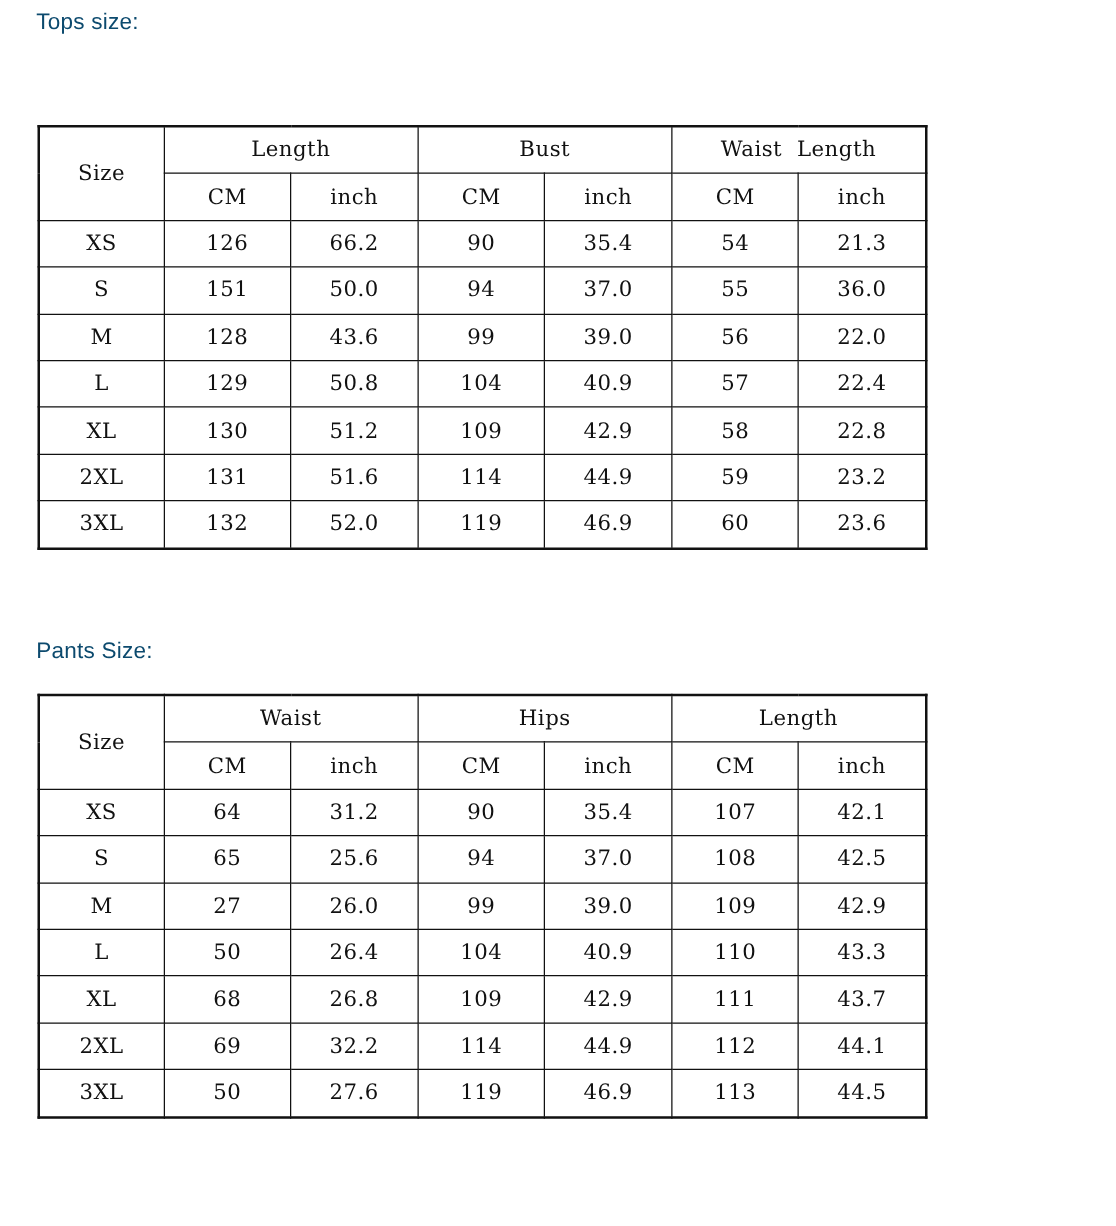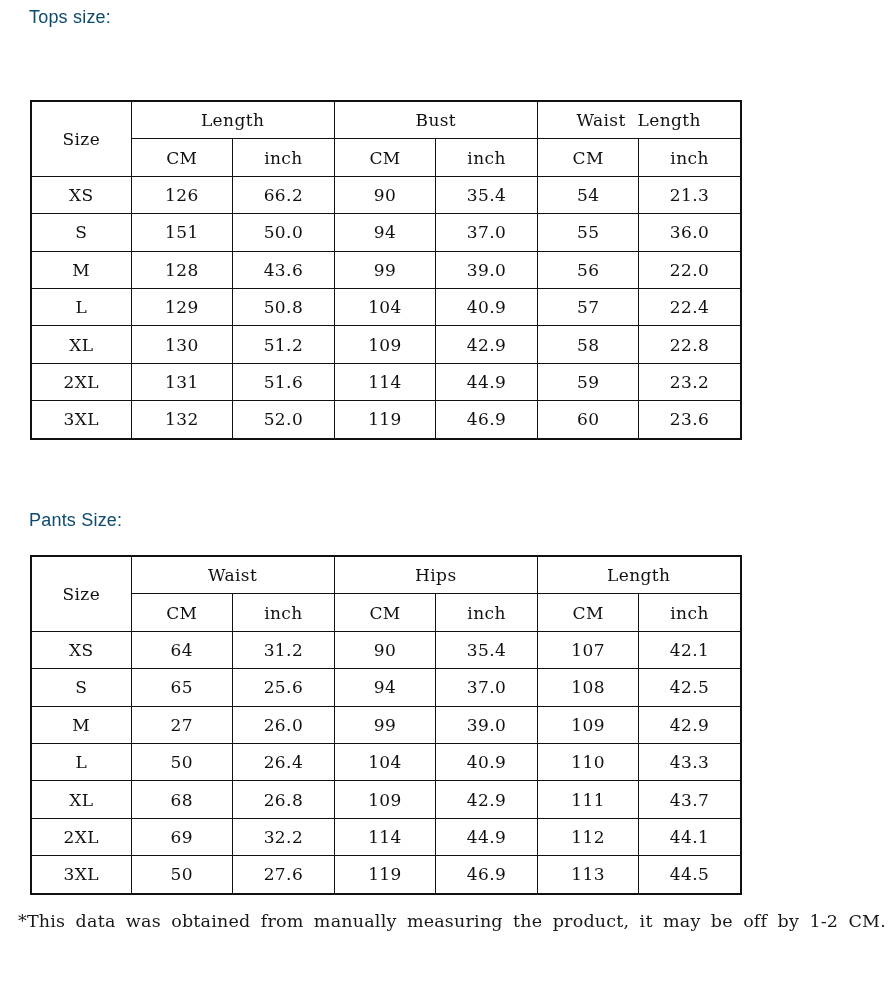--- a/index.html
+++ b/index.html
@@ -255,15 +255,14 @@
           <td>50</td>
           <td>27.6</td>
           <td>119</td>
           <td>46.9</td>
           <td>113</td>
           <td>44.5</td>
         </tr>
       </tbody>
   </table>
 
-  <p class="footnote">*This data was obtained from manually measuring the product, it may be off by 1-2 CM.</p>
 
 </div>
 
 </body></html>

